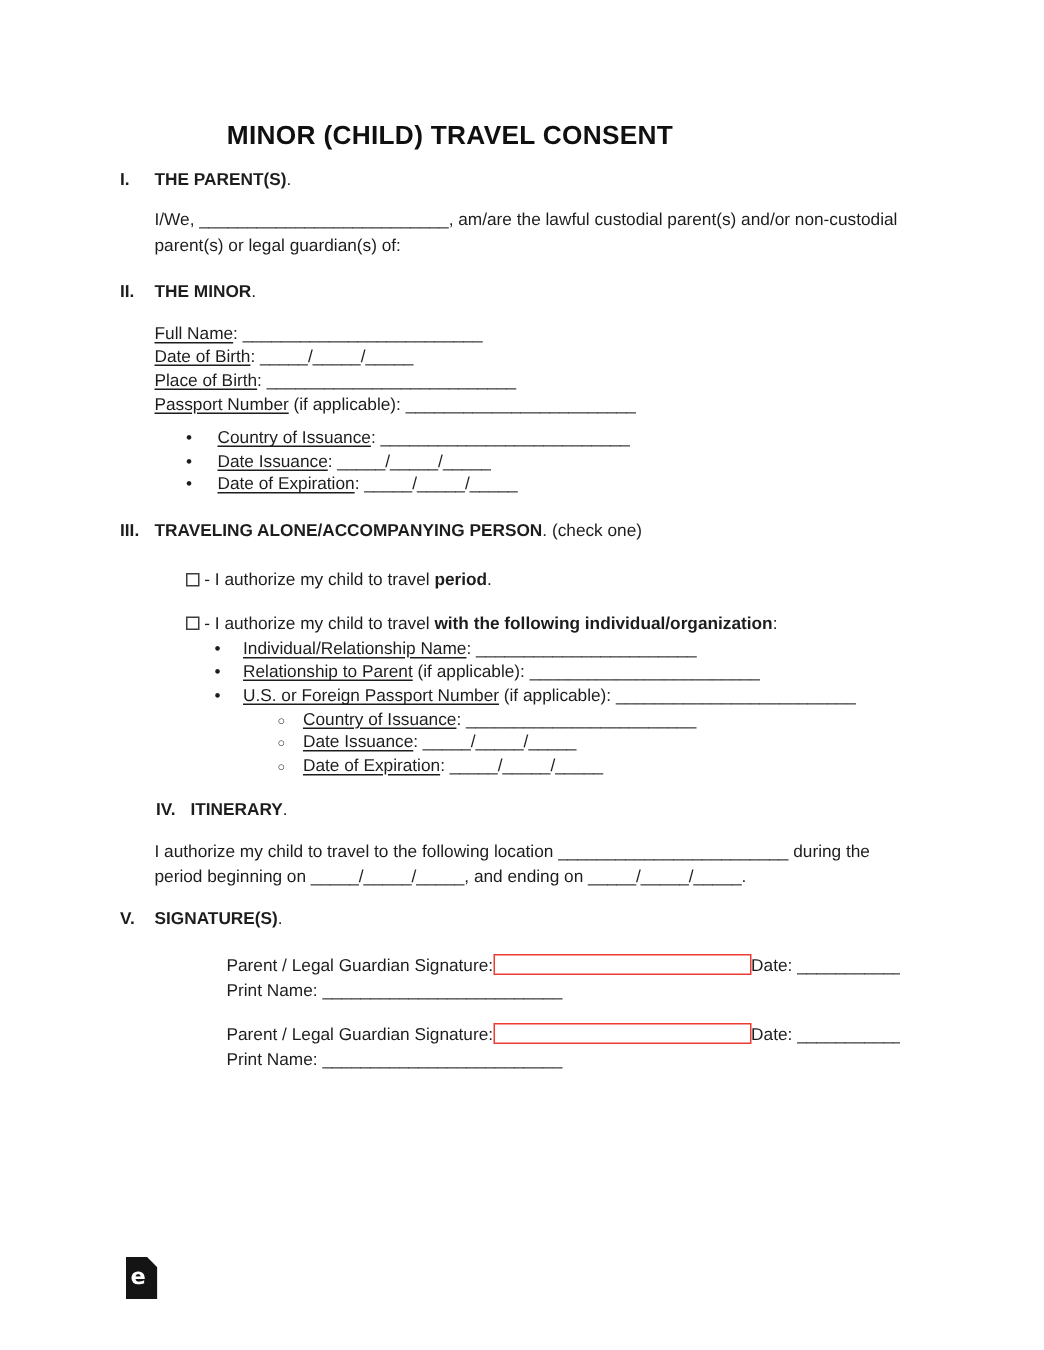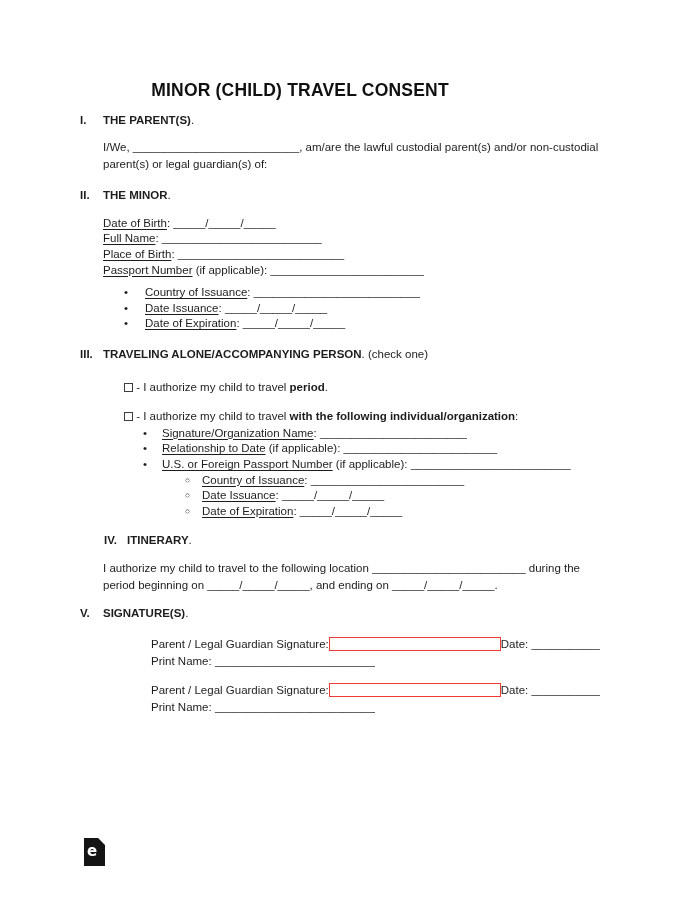--- a/index.html
+++ b/index.html
@@ -82,22 +82,22 @@
       </div>
       <p class="para"><span>I/We, </span><span class="blank">__________________________</span><span>, am/are the lawful custodial parent(s) and/or non-custodial parent(s) or legal guardian(s) of:</span></p>
     </div>
 
     <div>
       <div class="sec-head hd2">
         <span class="num">II.</span>
         <span><span>THE MINOR</span><span class="reg">.</span></span>
       </div>
       <div class="fields">
+        <div><span class="u">Full Name</span><span>: </span><span class="blank">_________________________</span></div>
         <div><span class="u">Date of Birth</span><span>: </span><span class="blank">_____/_____/_____</span></div>
-        <div><span class="u">Full Name</span><span>: </span><span class="blank">_________________________</span></div>
         <div><span class="u">Place of Birth</span><span>: </span><span class="blank">__________________________</span></div>
         <div><span class="u">Passport Number</span><span> (if applicable): </span><span class="blank">________________________</span></div>
       </div>
       <div class="bullets1">
         <div class="bline">
             <span class="blt">•</span>
             <span><span class="u">Country of Issuance</span><span>: </span><span class="blank">__________________________</span></span>
           </div>
         <div class="bline">
             <span class="blt">•</span>
@@ -116,25 +116,25 @@
         <span><span>TRAVELING ALONE/ACCOMPANYING PERSON</span><span class="reg">. </span><span class="reg">(check one)</span></span>
       </div>
 
       <div class="opt1"><span class="cb"></span><span> - I authorize my child to travel </span><b>period</b><span>.</span></div>
 
       <div class="opt2"><span class="cb"></span><span> - I authorize my child to travel </span><b>with the following individual/organization</b><span>:</span></div>
 
       <div class="bullets2">
         <div class="bline">
             <span class="blt">•</span>
-            <span><span class="u">Signature/Organization Name</span><span>: </span><span class="blank">_______________________</span></span>
+            <span><span class="u">Individual/Relationship Name</span><span>: </span><span class="blank">_______________________</span></span>
           </div>
         <div class="bline">
             <span class="blt">•</span>
-            <span><span class="u">Relationship to Date</span><span> (if applicable): </span><span class="blank">________________________</span></span>
+            <span><span class="u">Relationship to Parent</span><span> (if applicable): </span><span class="blank">________________________</span></span>
           </div>
         <div class="bline">
             <span class="blt">•</span>
             <span><span class="u">U.S. or Foreign Passport Number</span><span> (if applicable): </span><span class="blank">_________________________</span></span>
           </div>
       </div>
 
       <div class="bullets3">
         <div class="bline">
             <span class="blt blt-circle">○</span>

